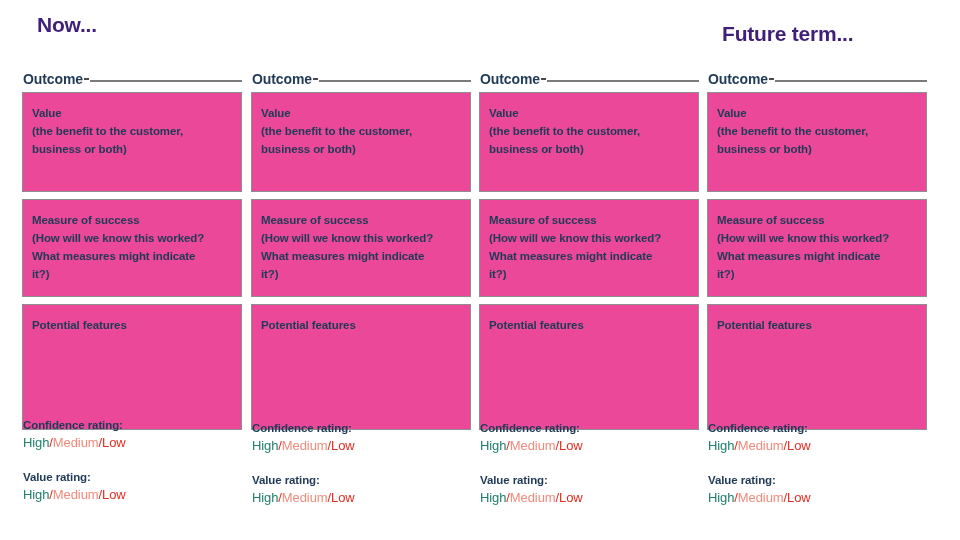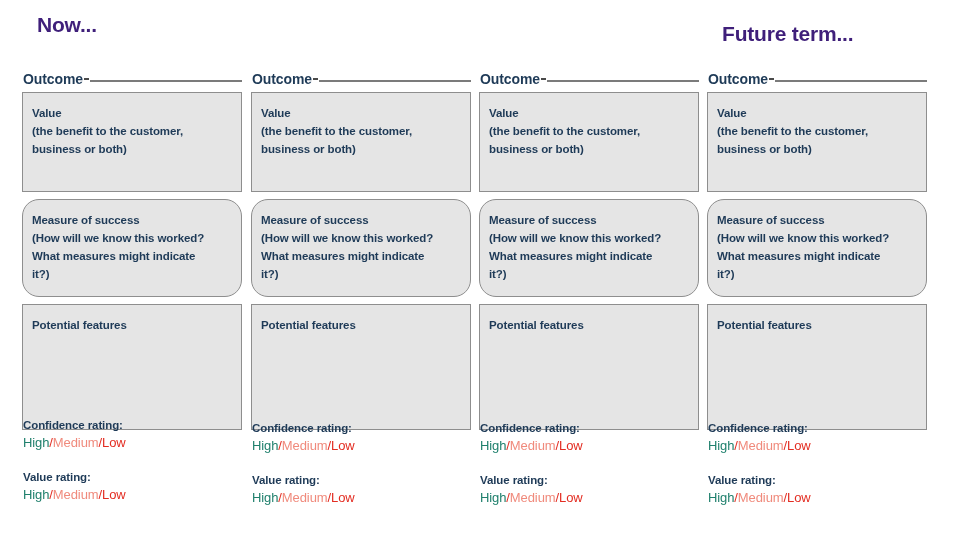--- a/index.html
+++ b/index.html
@@ -80,24 +80,24 @@
     height: 2px;
     background: #7b7b7b;
   }
 
   .cell {
     position: absolute;
     left: 0;
     width: 220px;
     box-sizing: border-box;
     border: 1.6px solid #8e8e8e;
-    background: #e5e5e5;
+    background: #ec4899;
   }
   .cell-value   { top: 92px;  height: 100px; }
-  .cell-measure { top: 199px; height: 98px; border-radius: 17px;  }
+  .cell-measure { top: 199px; height: 98px;  }
   .cell-feature { top: 304px; height: 126px; }
 
   .cell-text {
     position: absolute;
     left: 9px;
     top: 11px;
     right: 7px;
     font-size: 11.5px;
     font-weight: bold;
     line-height: 18px;

